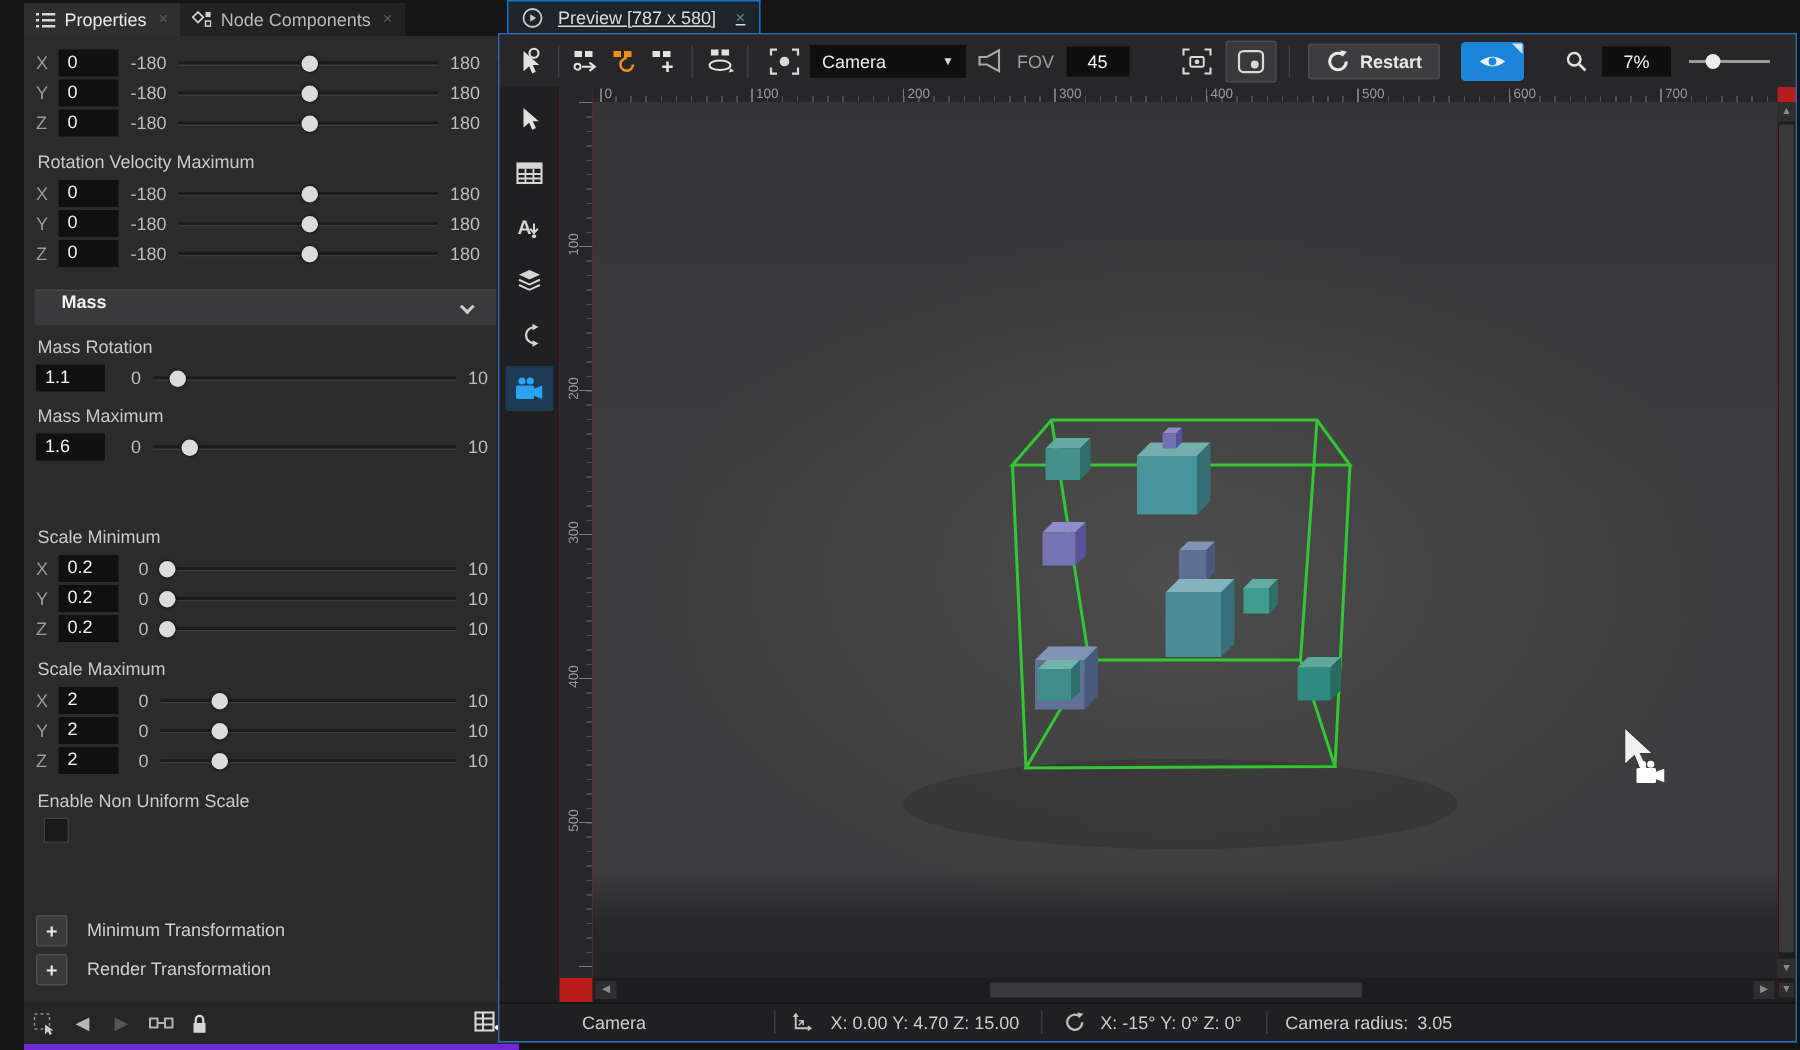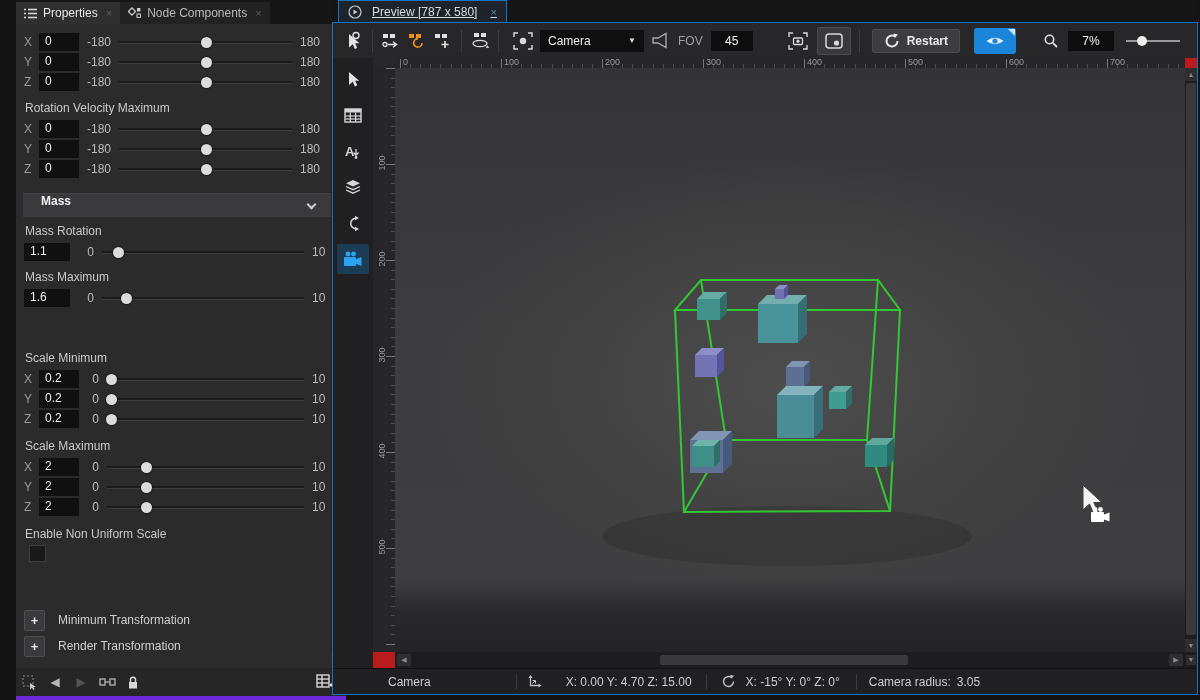--- a/index.html
+++ b/index.html
@@ -604,21 +604,21 @@
 
   <div class="statusbar">
     <span style="margin-left:55px">Camera</span>
     <span class="sdiv" style="margin-left:85px"></span>
     <svg class="ic" style="margin-left:10px" width="15" height="15" viewBox="0 0 15 15">
       <path d="M3.5,2 V11.5 H13" fill="none" stroke="#bfbfbf" stroke-width="1.3"></path>
       <path d="M1.5,4 L3.5,1 L5.5,4 Z" fill="#bfbfbf"></path>
       <path d="M11.5,9.5 L14.5,11.5 L11.5,13.5 Z" fill="#bfbfbf"></path>
       <path d="M5.5,9.5 l3,-3 m-3,0 h3 v3" fill="none" stroke="#bfbfbf" stroke-width="1"></path>
     </svg>
-    <span style="margin-left:24px">X: 0.00  Y: 4.70  Z: 15.00</span>
+    <span style="margin-left:12px">X: 0.00  Y: 4.70  Z: 15.00</span>
     <span class="sdiv" style="margin-left:14px"></span>
     <svg class="ic" style="margin-left:14px" width="15" height="15" viewBox="0 0 15 15">
       <path d="M12.5,7.5 a5,5 0 1 1 -2,-4" fill="none" stroke="#bfbfbf" stroke-width="1.5"></path>
       <path d="M9.2,0.8 l4,1 l-2.8,3 Z" fill="#bfbfbf"></path>
     </svg>
     <span style="margin-left:10px">X: -15°  Y: 0°  Z: 0°</span>
     <span class="sdiv" style="margin-left:16px"></span>
     <span style="margin-left:12px">Camera radius:</span>
     <span style="margin-left:6px">3.05</span>
   </div>

